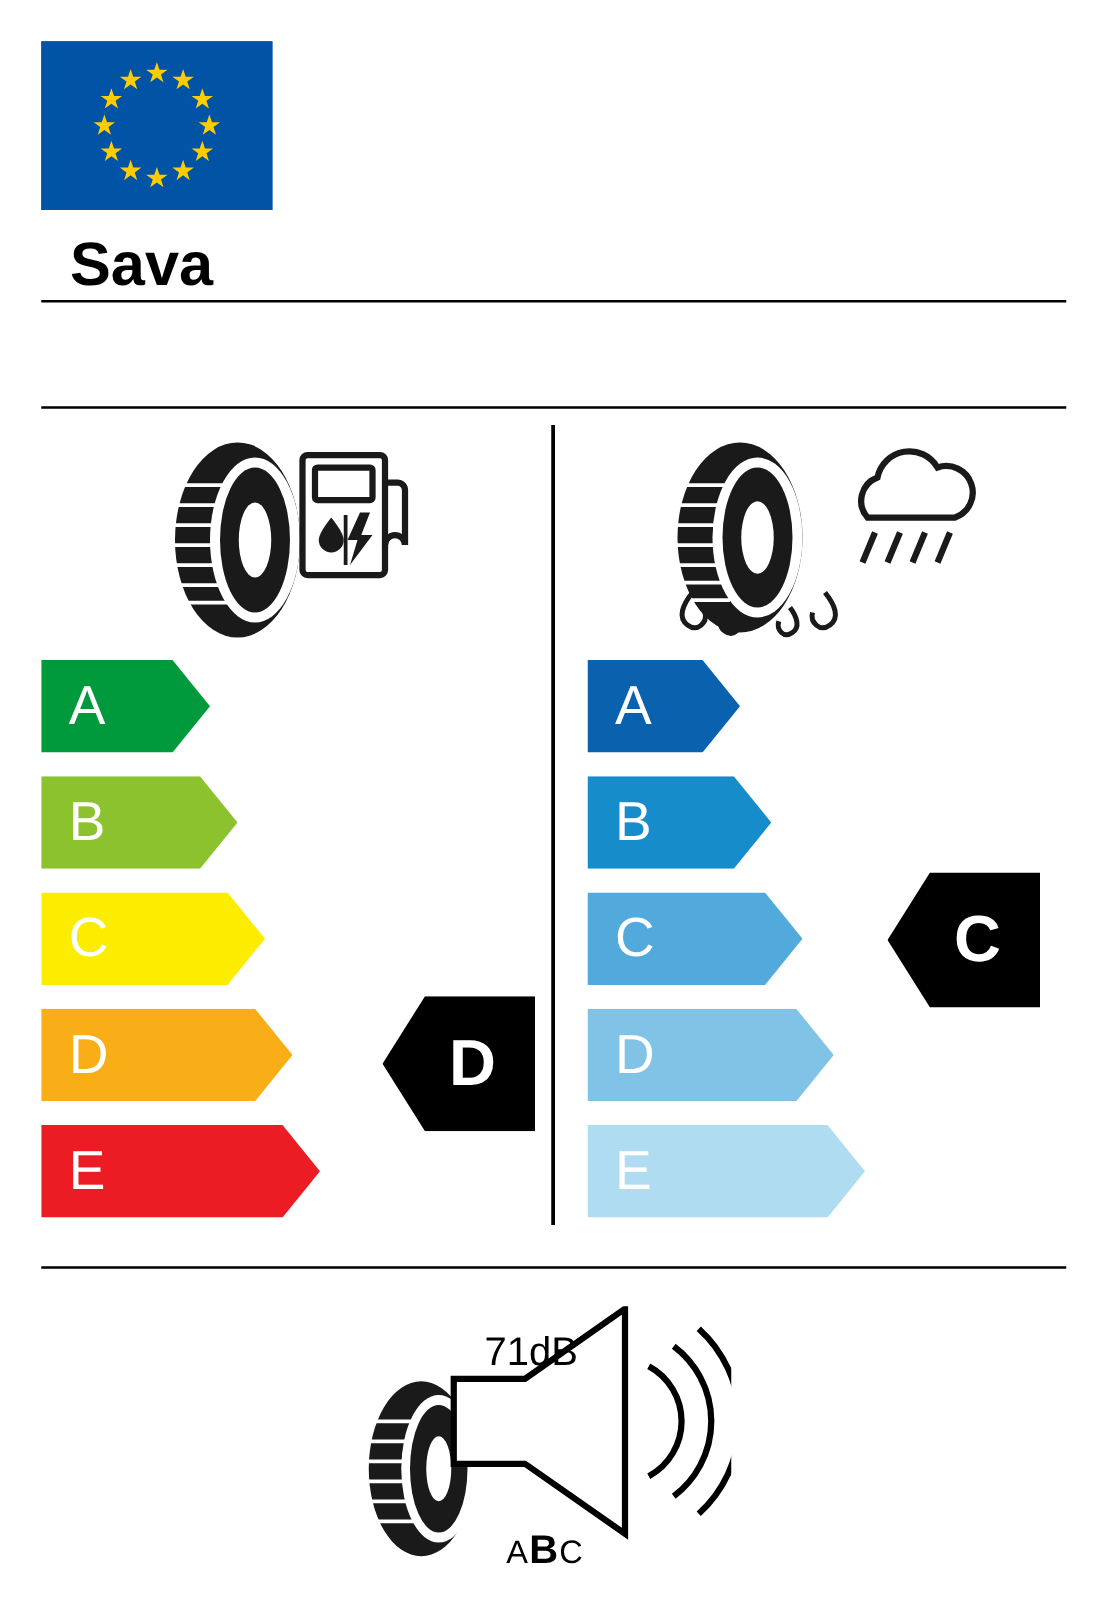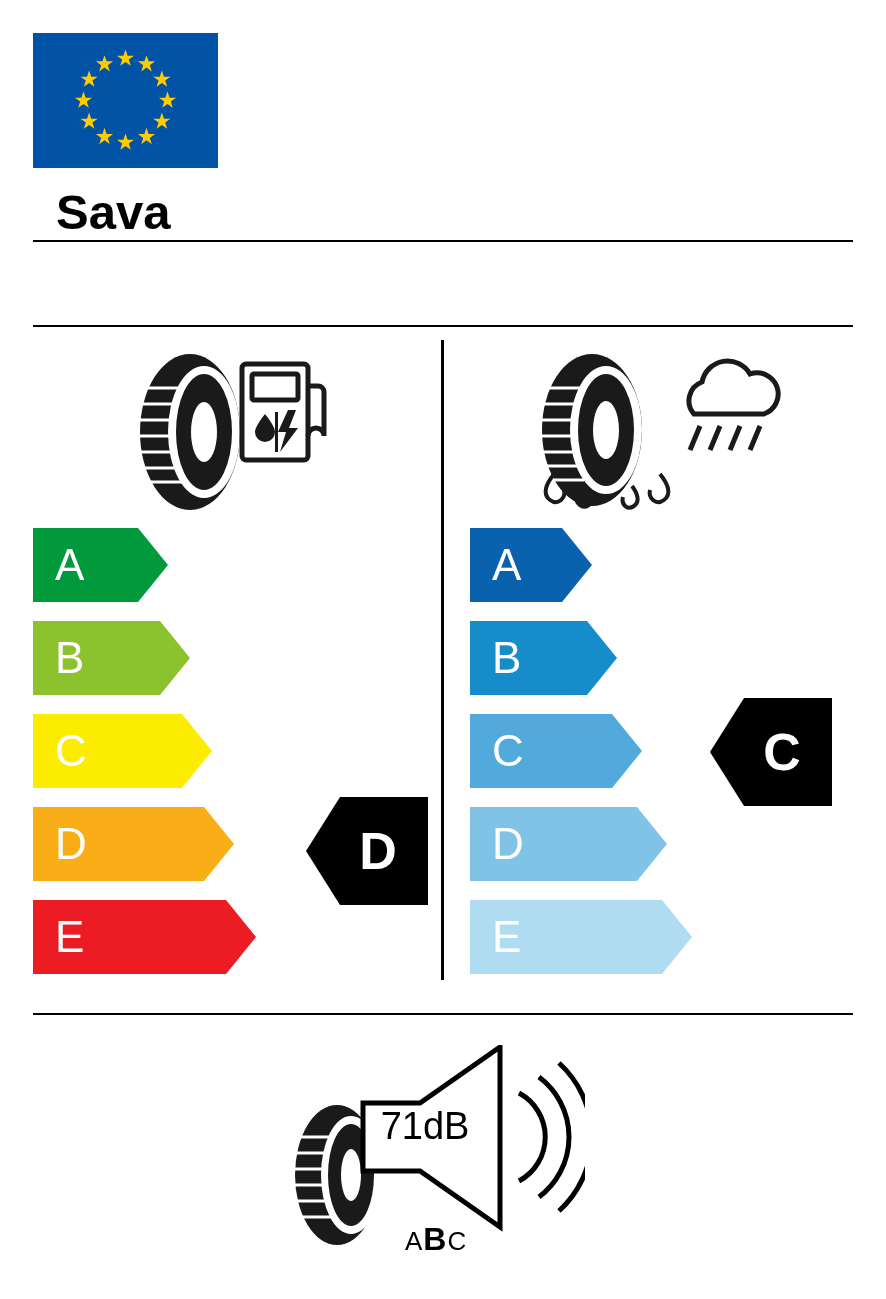--- a/index.html
+++ b/index.html
@@ -117,24 +117,24 @@
     box-sizing: border-box;
     color: #ffffff;
     font-size: 52px;
     font-weight: bold;
   }
 
   
   .noise-db {
     position: absolute;
     left: 365px;
-    top: 1105px;
+    top: 1063px;
     width: 120px;
     text-align: center;
-    font-size: 38px;
+    font-size: 32px;
     font-weight: normal;
   }
   .noise-classes {
     position: absolute;
     left: 405px;
     top: 1221px;
     font-size: 26px;
     letter-spacing: 1px;
   }
   .noise-classes .sel {

